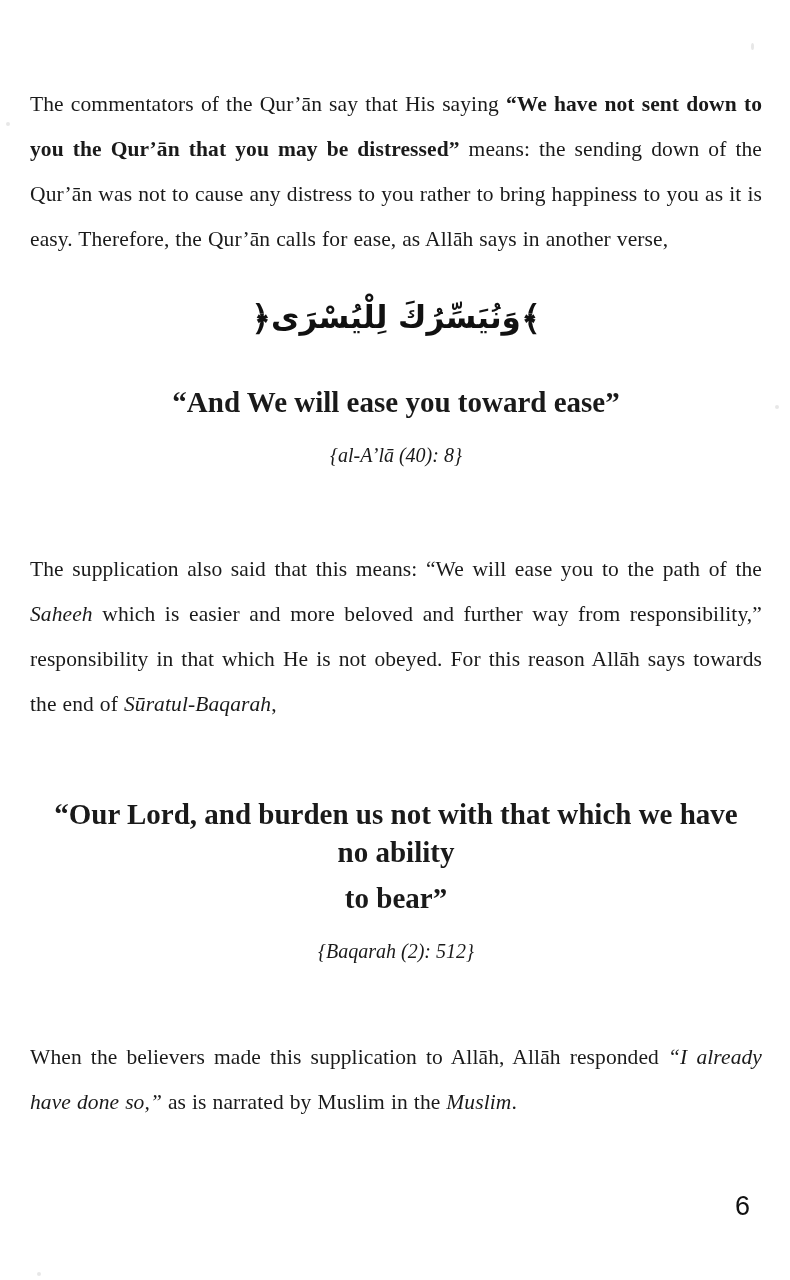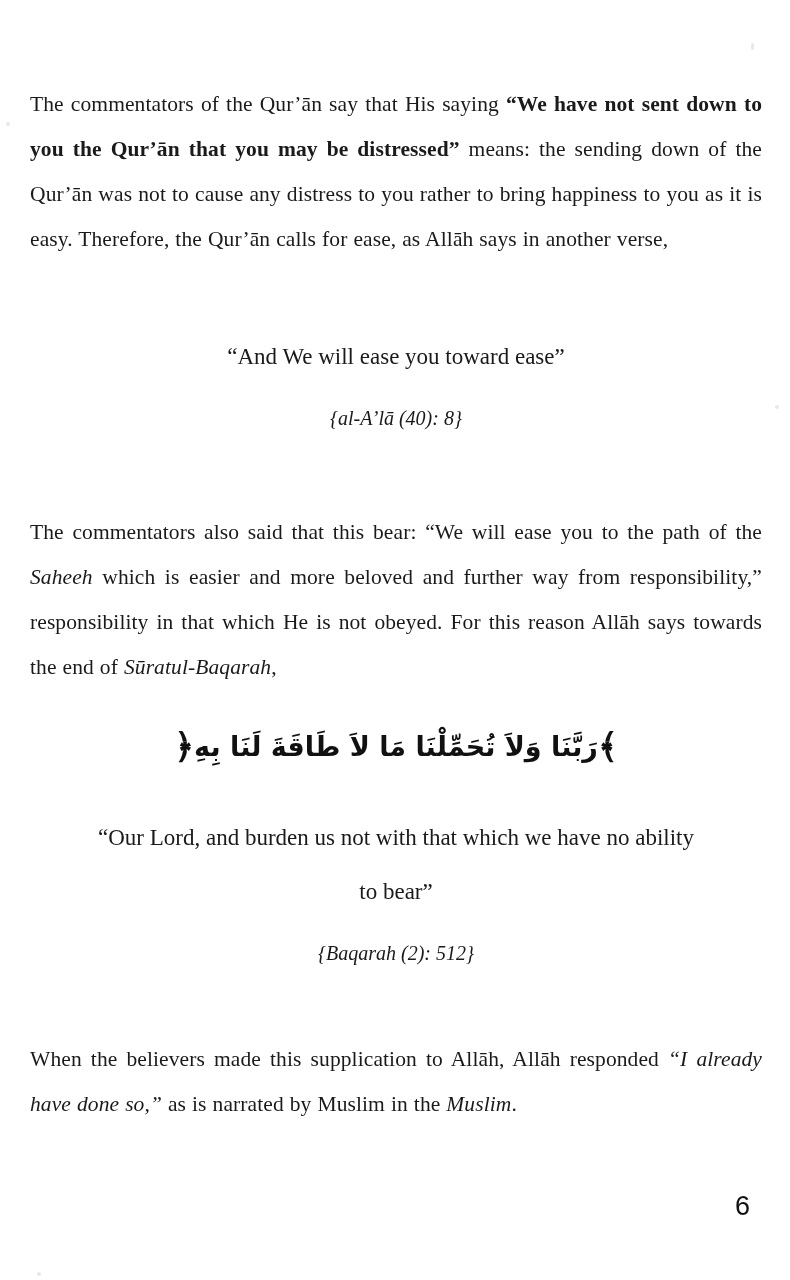--- a/index.html
+++ b/index.html
@@ -66,24 +66,24 @@
     font-size: 34px;
     vertical-align: -2px;
   }
   .ayah-2 {
     font-size: 27px;
   }
 
   
   .trans {
     text-align: center;
-    font-size: 23px;
-    font-weight: normal;
+    font-size: 29px;
+    font-weight: bold;
     line-height: 38px;
-    margin: 16px;
+    margin: 8px;
   }
 
   
   .cite {
     text-align: center;
     font-style: italic;
     font-size: 20px;
     line-height: 32px;
     margin: 0;
   }
@@ -121,35 +121,35 @@
   <div class="speck" style="left:6px; top:122px; width:4px; height:4px;"></div>
   <div class="speck" style="left:775px; top:405px; width:4px; height:4px;"></div>
   <div class="speck" style="left:37px; top:1272px; width:4px; height:4px;"></div>
 
   <div class="content">
 
     <p class="para"><span>The commentators of the Qur’ān say that His saying </span><b>“We have not sent down to you the Qur’ān that you may be distressed”</b><span> means: the sending down of the Qur’ān was not to cause any distress to you rather to bring happiness to you as it is easy. Therefore, the Qur’ān calls for ease, as Allāh says in another verse,</span></p>
 
     <div class="gap-md"></div>
 
+    <div class="ayah"><span class="orn">﴾</span><span>وَنُيَسِّرُكَ لِلْيُسْرَى</span><span class="orn">﴿</span></div>
 
     <div class="gap-md"></div>
 
     <p class="trans">“And We will ease you toward ease”</p>
     <div class="gap-xs"></div>
     <p class="cite">{al-A’lā (40): 8}</p>
 
     <div class="gap-xl"></div>
     <div class="gap-sm"></div>
 
-    <p class="para"><span>The commentators also said that this bear: “We will ease you to the path of the </span><i>Saheeh</i><span> which is easier and more beloved and further way from responsibility,” responsibility in that which He is not obeyed. For this reason Allāh says towards the end of </span><i>Sūratul-Baqarah</i><span>,</span></p>
+    <p class="para"><span>The supplication also said that this means: “We will ease you to the path of the </span><i>Saheeh</i><span> which is easier and more beloved and further way from responsibility,” responsibility in that which He is not obeyed. For this reason Allāh says towards the end of </span><i>Sūratul-Baqarah</i><span>,</span></p>
 
     <div class="gap-md"></div>
 
-    <div class="ayah ayah-2"><span class="orn">﴾</span><span>رَبَّنَا وَلاَ تُحَمِّلْنَا مَا لاَ طَاقَةَ لَنَا بِهِ</span><span class="orn">﴿</span></div>
 
     <div class="gap-md"></div>
 
     <p class="trans">“Our Lord, and burden us not with that which we have no ability</p>
     <p class="trans">to bear”</p>
     <div class="gap-xs"></div>
     <p class="cite">{Baqarah (2): 512}</p>
 
     <div class="gap-xl"></div>
     <div class="gap-xs"></div>

